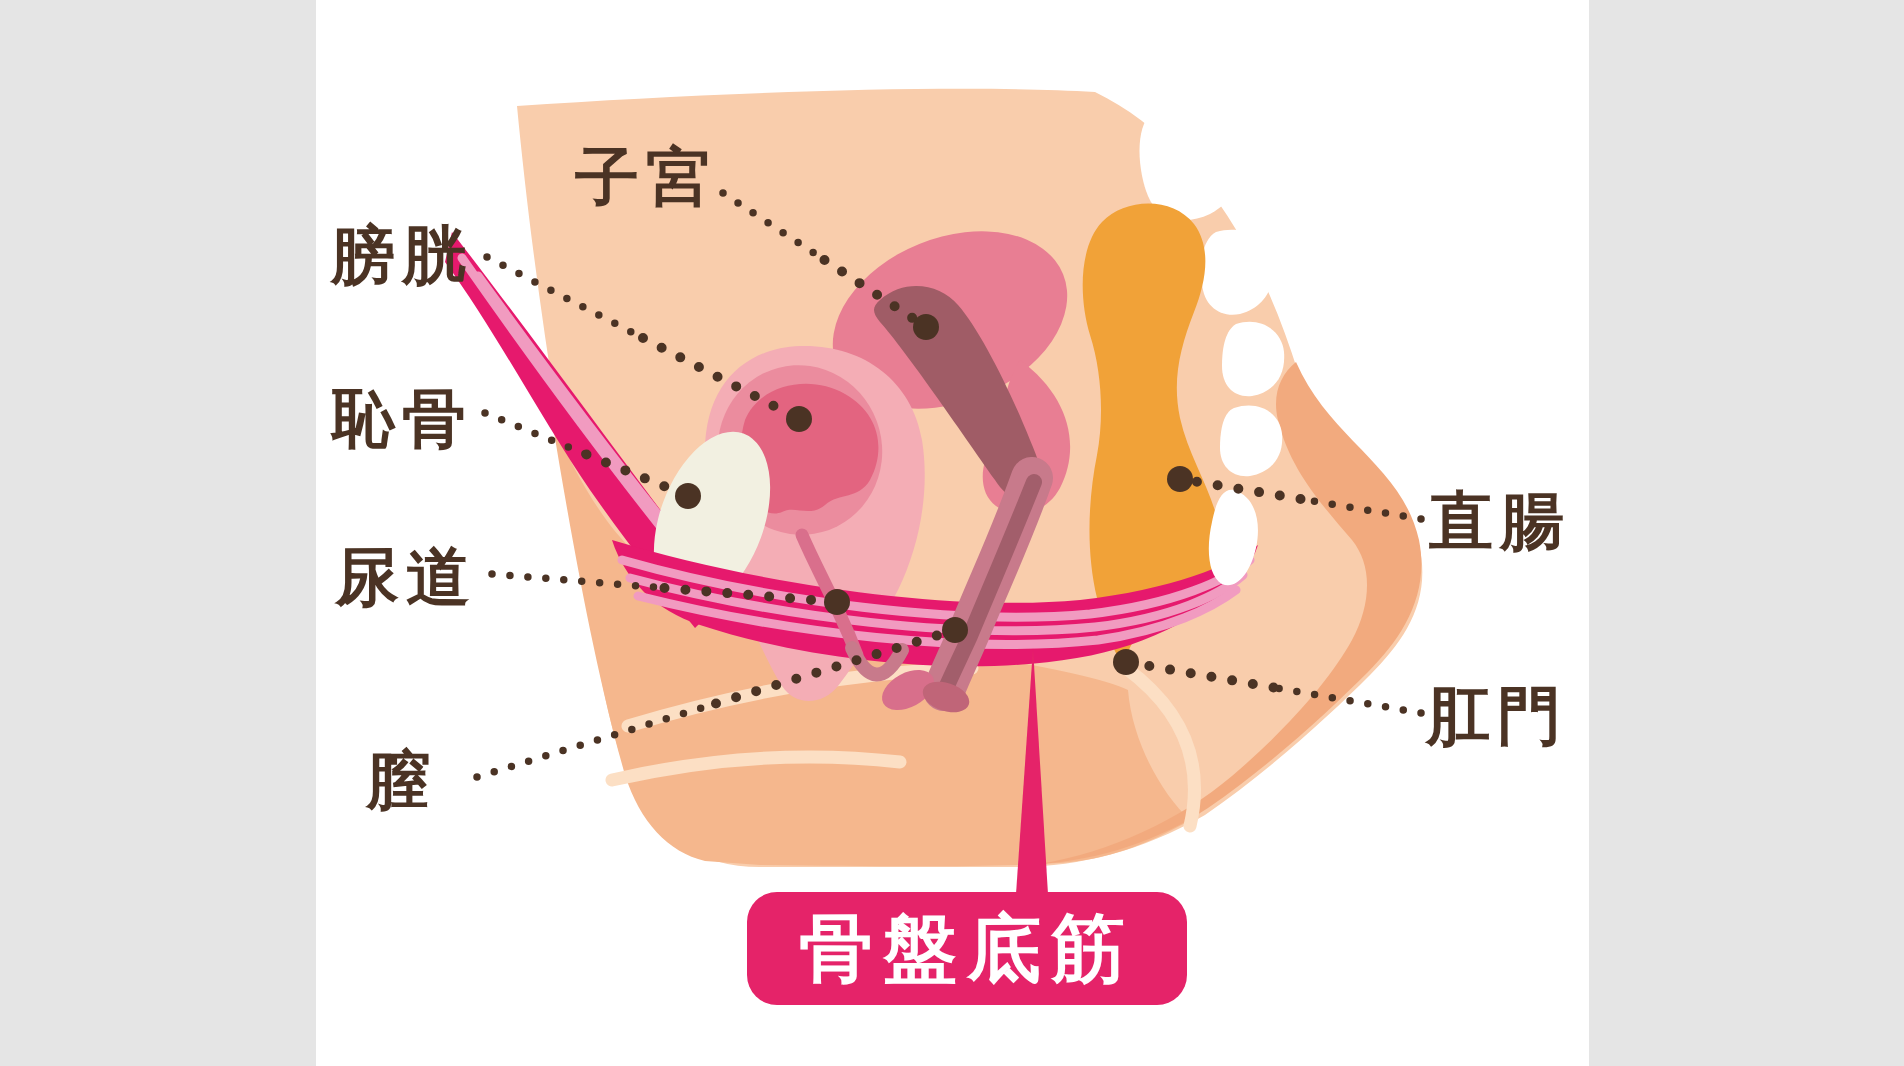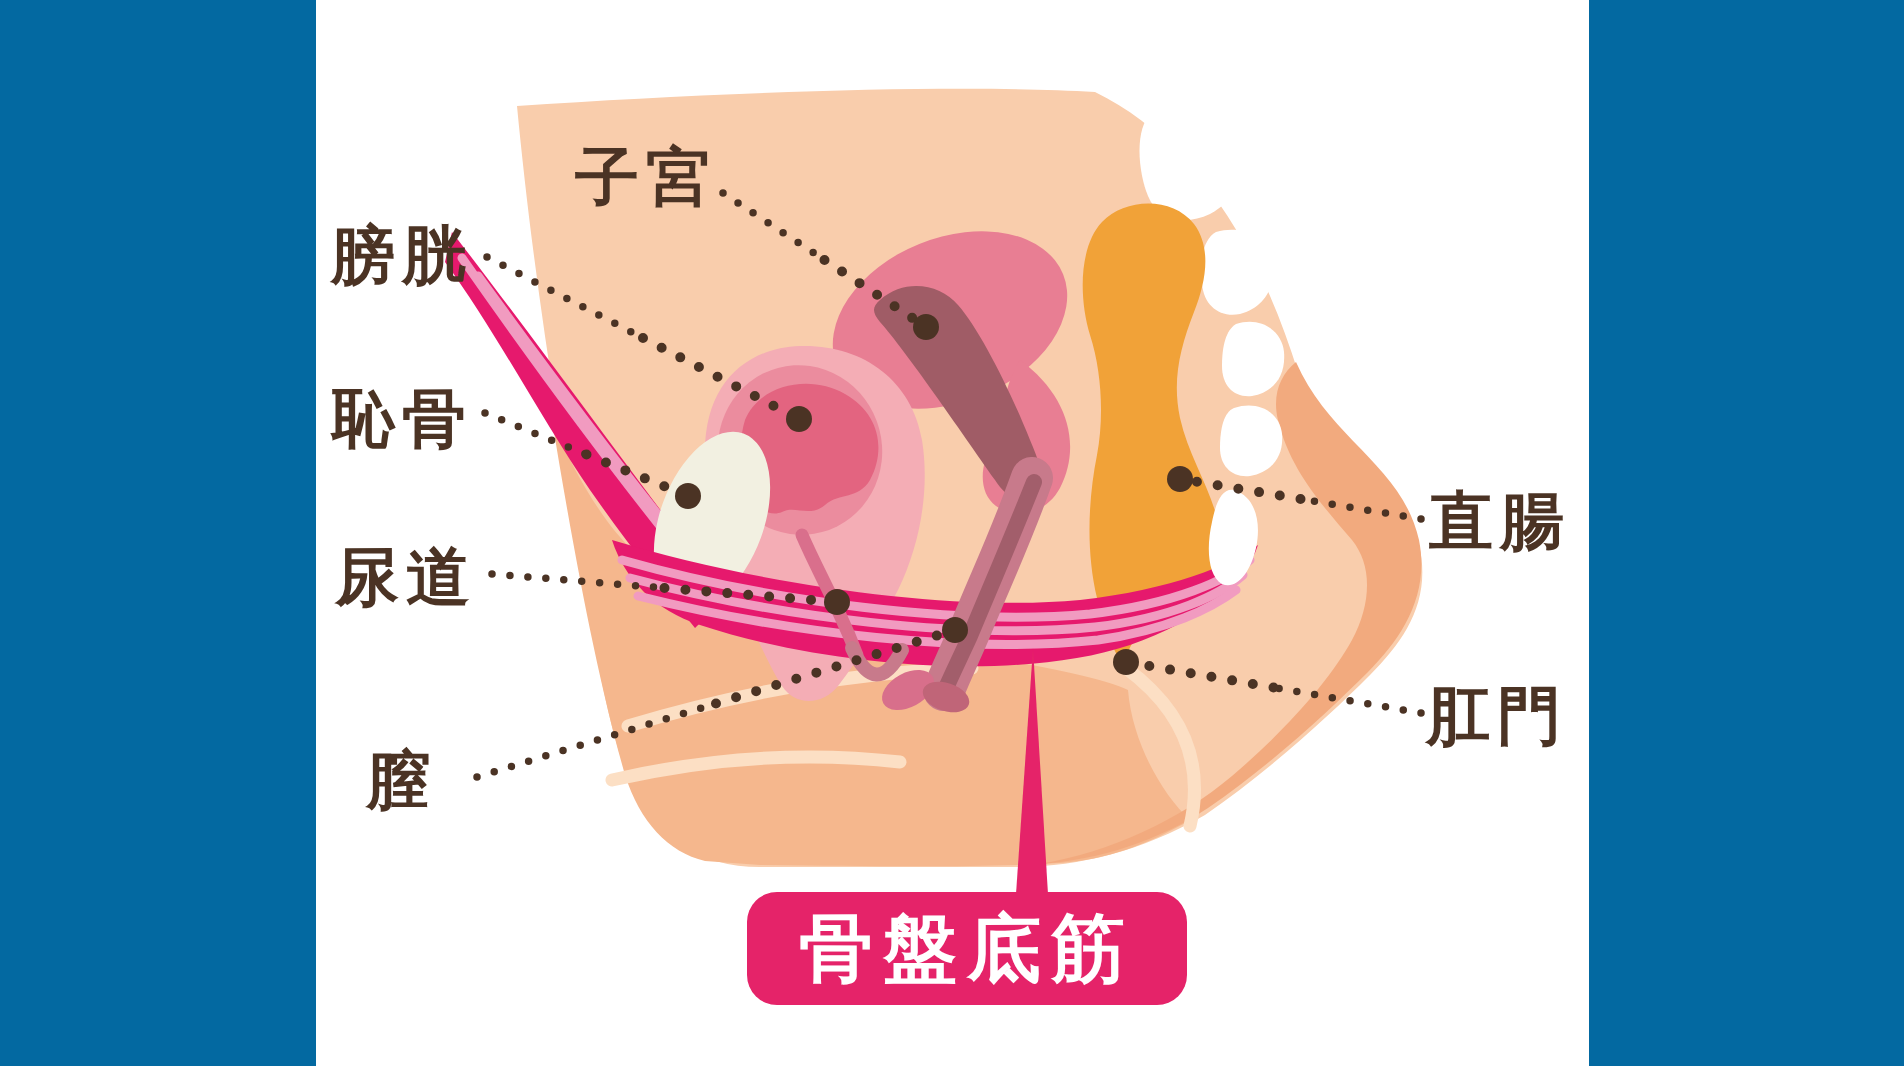--- a/index.html
+++ b/index.html
@@ -1,19 +1,19 @@
 <!DOCTYPE html>
 <html><head>
 <meta charset="utf-8">
 <style>
   html,body{margin:0;padding:0;background:#000;}
   .stage{
     position:relative;
     width:1904px;height:1066px;
-    background:#0369a1;
+    background:#e5e5e5;
     overflow:hidden;
     font-family:"Liberation Sans", sans-serif;
   }
   .canvas-white{
     position:absolute;top:0;bottom:0;
     background:#fff;
   }
   svg{position:absolute;top:0;left:0;}
   text.organ-label{
     font-family:"Liberation Sans", sans-serif;

